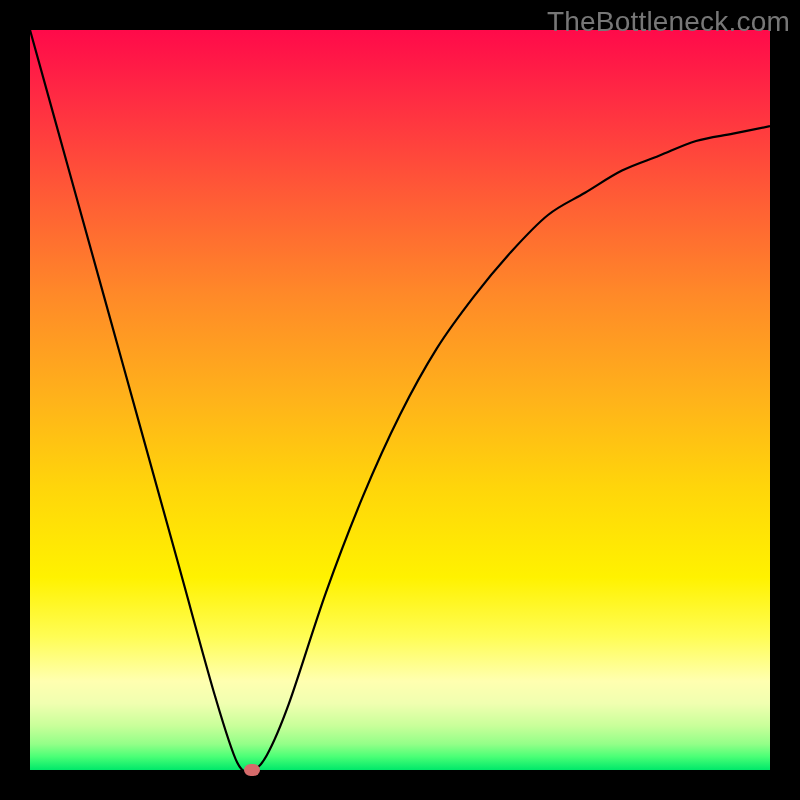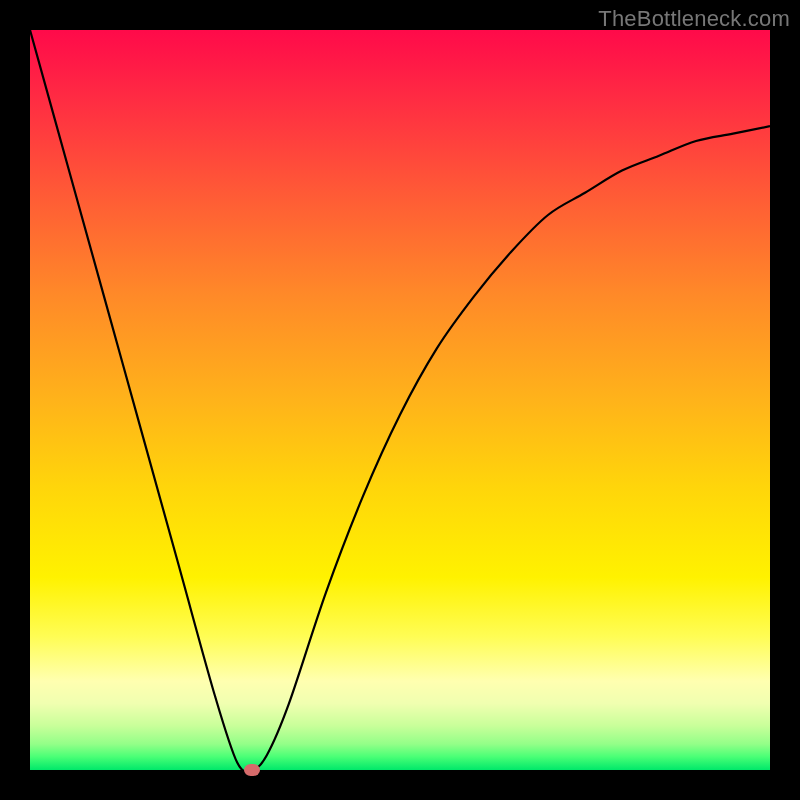--- a/index.html
+++ b/index.html
@@ -33,21 +33,21 @@
       #93ff88 96.5%,
       #4aff76 98.2%,
       #00e86a 100%
     );
   }
   .watermark {
     position: absolute;
     top: 6px;
     right: 10px;
     color: #777;
-    font-size: 22px;
+    font-size: 28px;
     font-weight: 400;
     letter-spacing: 0.2px;
     white-space: nowrap;
   }
   svg.curve {
     position: absolute;
     left: 0;
     top: 0;
     width: 740px;
     height: 740px;

